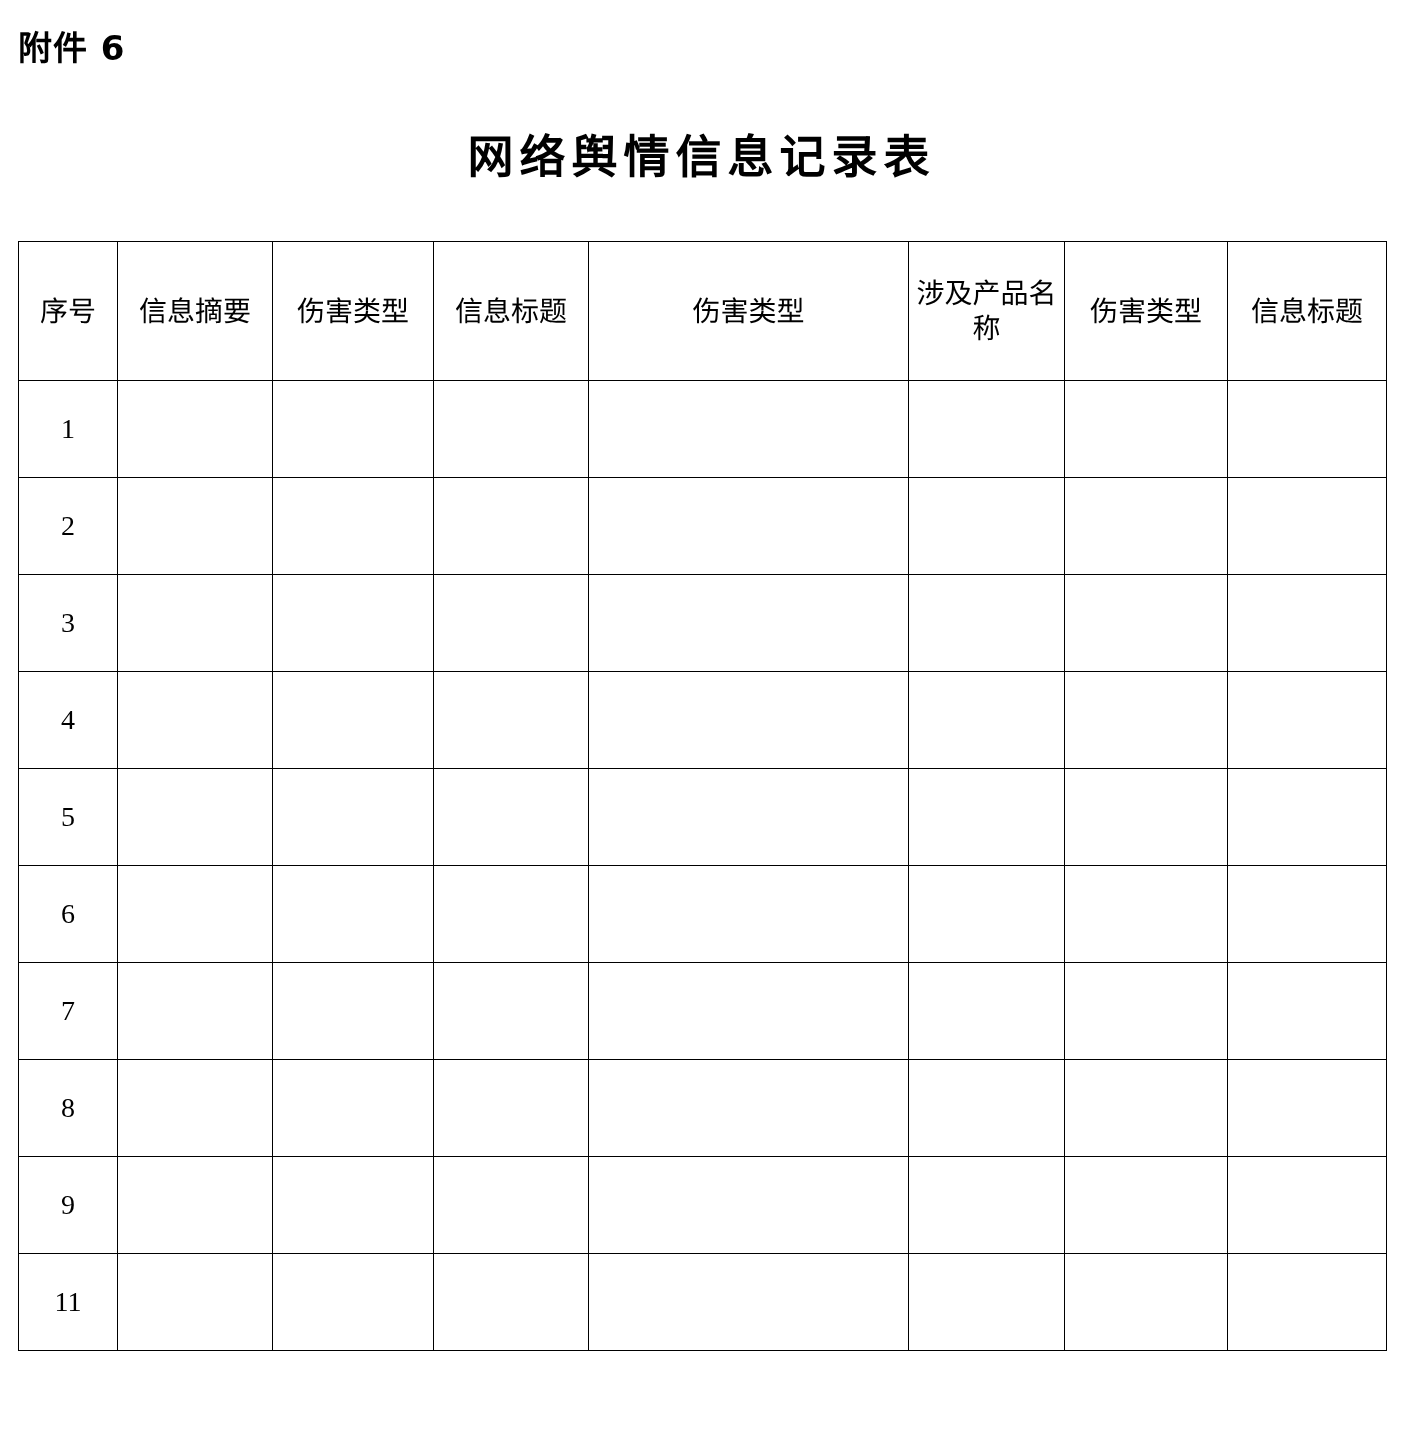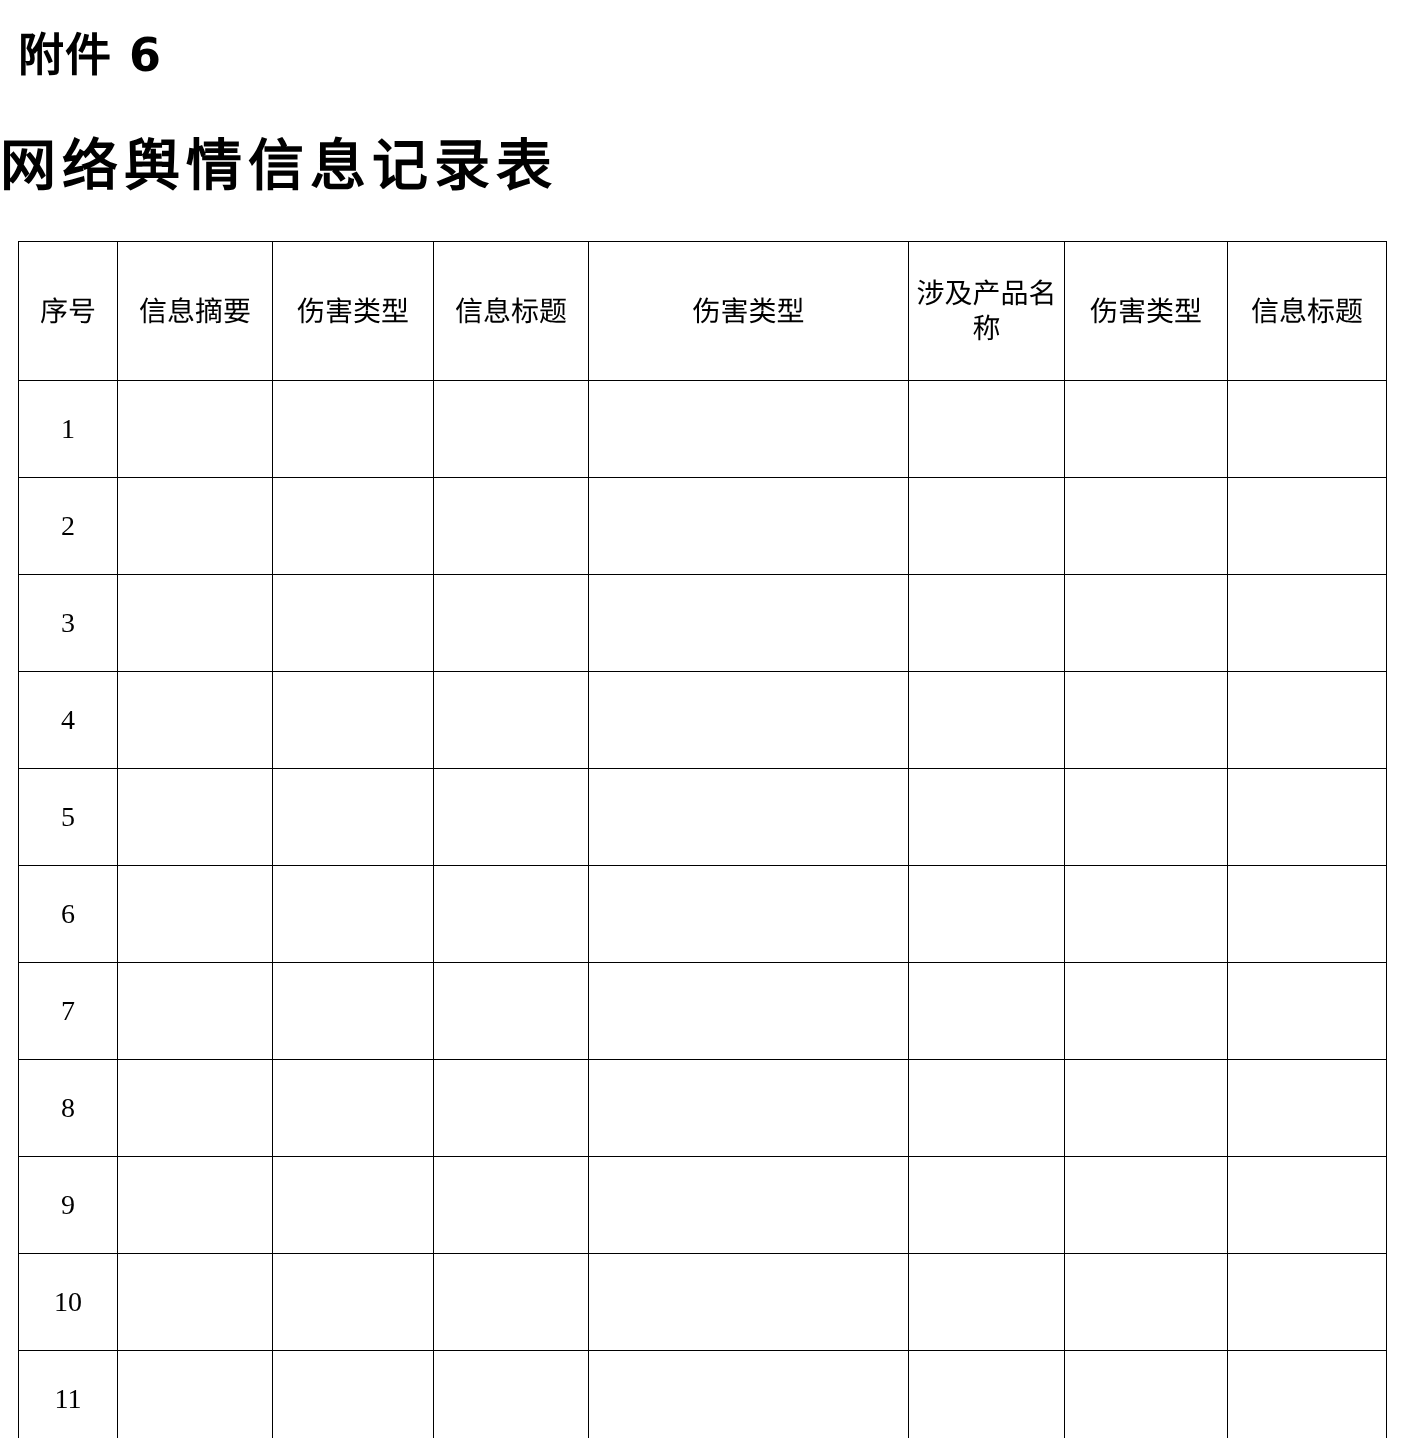--- a/index.html
+++ b/index.html
@@ -20,32 +20,33 @@
     width: 1403px;
     height: 1438px;
     box-sizing: border-box;
   }
   .attachment-label {
     position: absolute;
     left: 18px;
     top: 28px;
     font-family: "DejaVu Sans", "Liberation Sans", sans-serif;
     font-weight: bold;
-    font-size: 46px;
+    font-size: 34px;
     letter-spacing: 1px;
     line-height: 1.2;
   }
   .doc-title {
     position: absolute;
     left: 0;
     right: 0;
     top: 120px;
+    text-align: center;
     font-family: "DejaVu Sans", "Liberation Sans", sans-serif;
     font-weight: bold;
-    font-size: 56px;
+    font-size: 46px;
     letter-spacing: 6px;
   }
   .table-wrap {
     position: absolute;
     left: 18px;
     top: 241px;
     width: 1368px;
   }
   table.record-table {
     border-collapse: collapse;
@@ -201,30 +202,20 @@
           <td class="idx">9</td>
           <td></td>
           <td></td>
           <td></td>
           <td></td>
           <td></td>
           <td></td>
           <td></td>
         </tr>
         <tr>
-          <td class="idx">10</td>
-          <td></td>
-          <td></td>
-          <td></td>
-          <td></td>
-          <td></td>
-          <td></td>
-          <td></td>
-        </tr>
-        <tr>
           <td class="idx">11</td>
           <td></td>
           <td></td>
           <td></td>
           <td></td>
           <td></td>
           <td></td>
           <td></td>
         </tr>
       </tbody>

